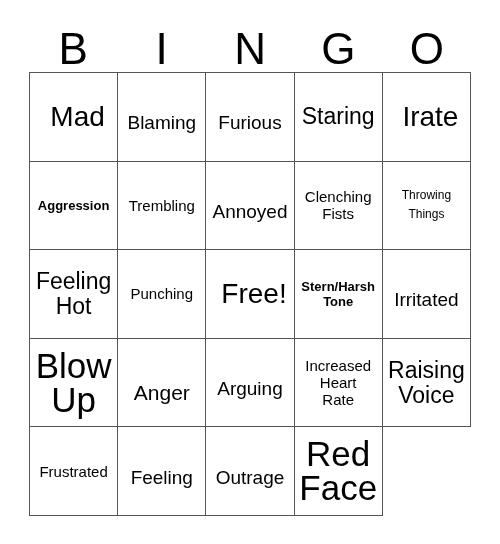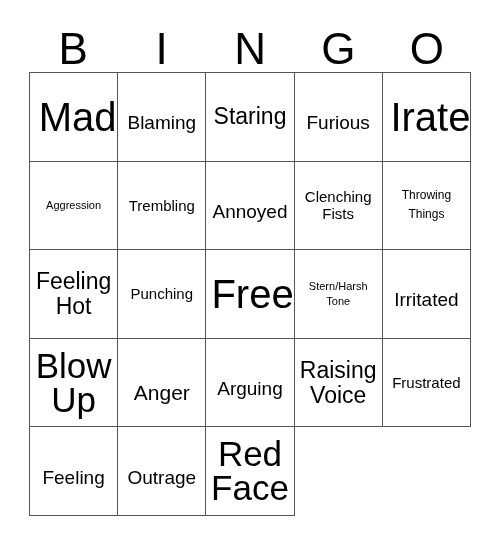--- a/index.html
+++ b/index.html
@@ -68,27 +68,27 @@
   }
   .cell-text {
     display: block;
     width: 100%;
     text-align: center;
     color: #000000;
     font-weight: 400;
     white-space: pre-line;
   }
   
-  .fs-xs   { font-size: 11px; line-height: 15px; }
+  .fs-xs   { font-size: 13px; line-height: 15px; font-weight: bold; }
   .fs-sm   { font-size: 15px; line-height: 17px; }
   .fs-smm  { font-size: 12px; line-height: 19px; }
   .fs-md   { font-size: 19px; line-height: 21px; margin-top: 12px; }
   .fs-lg   { font-size: 23px; line-height: 25px; }
   .fs-xl   { font-size: 21px; line-height: 28px; margin-top: 20px; }
-  .fs-xxl  { font-size: 40px; line-height: 32px; padding-left: 8px; }
+  .fs-xxl  { font-size: 28px; line-height: 32px; padding-left: 8px; }
   .fs-huge { font-size: 35px; line-height: 34px; }
 </style>
 </head>
 <body>
 
 <div id="card">
 
   <div id="bingo-header">
     <div class="header-letter">B</div>
     <div class="header-letter">I</div>
@@ -98,24 +98,24 @@
   </div>
 
   <div id="bingo-grid">
       <div class="cell">
         <span class="cell-text fs-xxl">Mad</span>
       </div>
       <div class="cell">
         <span class="cell-text fs-md">Blaming</span>
       </div>
       <div class="cell">
-        <span class="cell-text fs-lg">Staring</span>
+        <span class="cell-text fs-md">Furious</span>
       </div>
       <div class="cell">
-        <span class="cell-text fs-md">Furious</span>
+        <span class="cell-text fs-lg">Staring</span>
       </div>
       <div class="cell">
         <span class="cell-text fs-xxl">Irate</span>
       </div>
       <div class="cell">
         <span class="cell-text fs-xs">Aggression</span>
       </div>
       <div class="cell">
         <span class="cell-text fs-sm">Trembling</span>
       </div>
@@ -151,20 +151,25 @@
         <span class="cell-text fs-huge">Blow
 Up</span>
       </div>
       <div class="cell">
         <span class="cell-text fs-xl">Anger</span>
       </div>
       <div class="cell">
         <span class="cell-text fs-md">Arguing</span>
       </div>
       <div class="cell">
+        <span class="cell-text fs-sm">Increased
+Heart
+Rate</span>
+      </div>
+      <div class="cell">
         <span class="cell-text fs-lg">Raising
 Voice</span>
       </div>
       <div class="cell">
         <span class="cell-text fs-sm">Frustrated</span>
       </div>
       <div class="cell">
         <span class="cell-text fs-md">Feeling</span>
       </div>
       <div class="cell">

